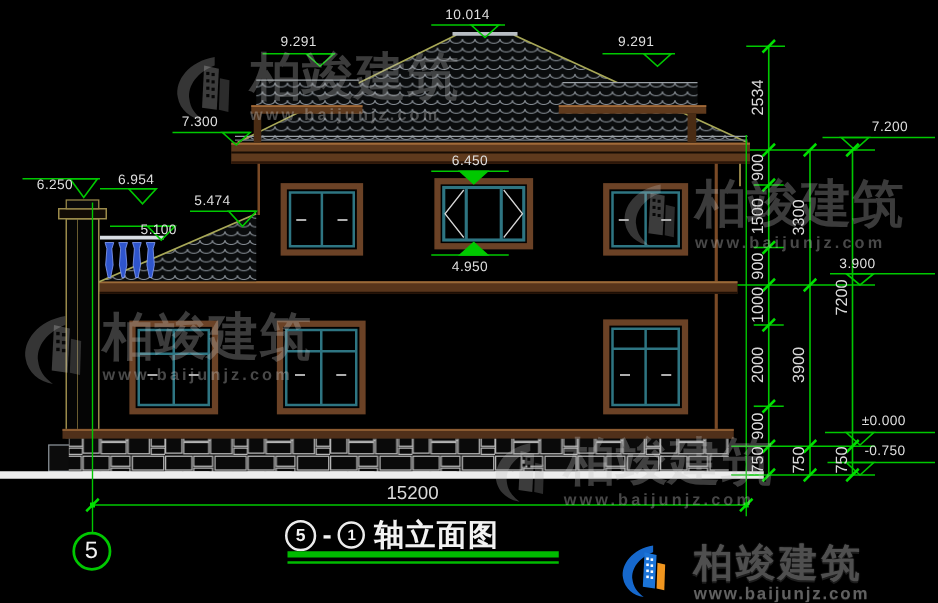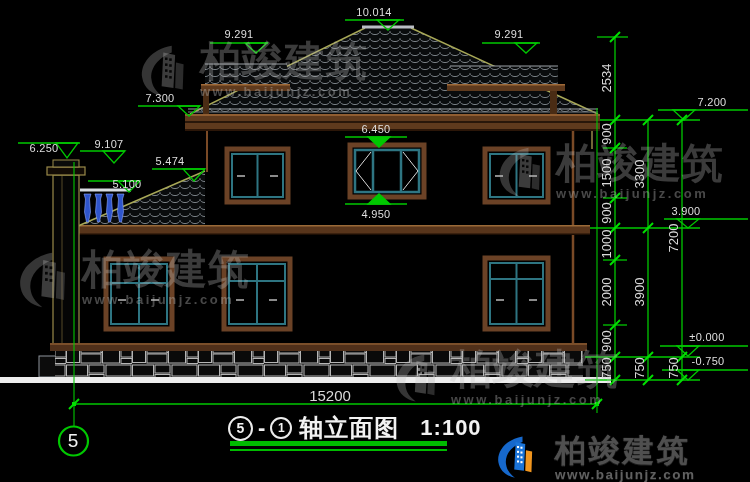--- a/index.html
+++ b/index.html
@@ -344,21 +344,21 @@
       <span class="wm-brand">柏竣建筑</span>
       <span class="wm-url">www.baijunjz.com</span>
     </div>
   </div>
 
   <span class="lvl" style="left:374px;top:12px;">10.014</span>
   <span class="lvl" style="left:239px;top:34px;">9.291</span>
   <span class="lvl" style="left:509px;top:34px;">9.291</span>
   <span class="lvl" style="left:160px;top:98px;">7.300</span>
   <span class="lvl" style="left:44px;top:148px;">6.250</span>
-  <span class="lvl" style="left:109px;top:144px;">9.107</span>
+  <span class="lvl" style="left:109px;top:144px;">6.954</span>
   <span class="lvl" style="left:170px;top:161px;">5.474</span>
   <span class="lvl" style="left:127px;top:184px;">5.100</span>
   <span class="lvl" style="left:376px;top:129px;">6.450</span>
   <span class="lvl" style="left:376px;top:214px;">4.950</span>
   <span class="lvl" style="left:712px;top:102px;">7.200</span>
   <span class="lvl" style="left:686px;top:211px;">3.900</span>
   <span class="lvl" style="left:707px;top:337px;">±0.000</span>
   <span class="lvl" style="left:708px;top:361px;">-0.750</span>
 
   <span class="vdim" style="left:606px;top:78px;">2534</span>
@@ -379,21 +379,20 @@
 
   <span class="hdim" style="left:330px;top:395px;">15200</span>
 
   <span class="axis-num" style="left:73px;top:441px;">5</span>
 
   <div class="title">
     <span class="circ">5</span>
     <span class="tdash">-</span>
     <span class="circ small">1</span>
     <span class="tname">轴立面图</span>
-    <span class="tscale">1:100</span>
   </div>
   <div class="tbar" style="left:230px;top:441px;width:217px;height:5px;"></div>
   <div class="tbar" style="left:230px;top:449px;width:217px;height:2px;"></div>
 
   <div class="logo" style="left:489px;top:435px;">
     <svg class="logo-glyph" width="56" height="44" viewBox="0 0 64 64">
       <path class="sw" d="M40 2 C16 6 2 24 5 40 c2 12 12 20 24 22 -8 -6 -12 -12 -13 -20 -2 -13 8 -26 24 -32 z"></path>
       <polygon class="t1" points="30,10 44,13 42,52 28,50"></polygon>
       <polygon class="t2" points="45,22 54,24 53,54 44,52"></polygon>
       <g class="win">

